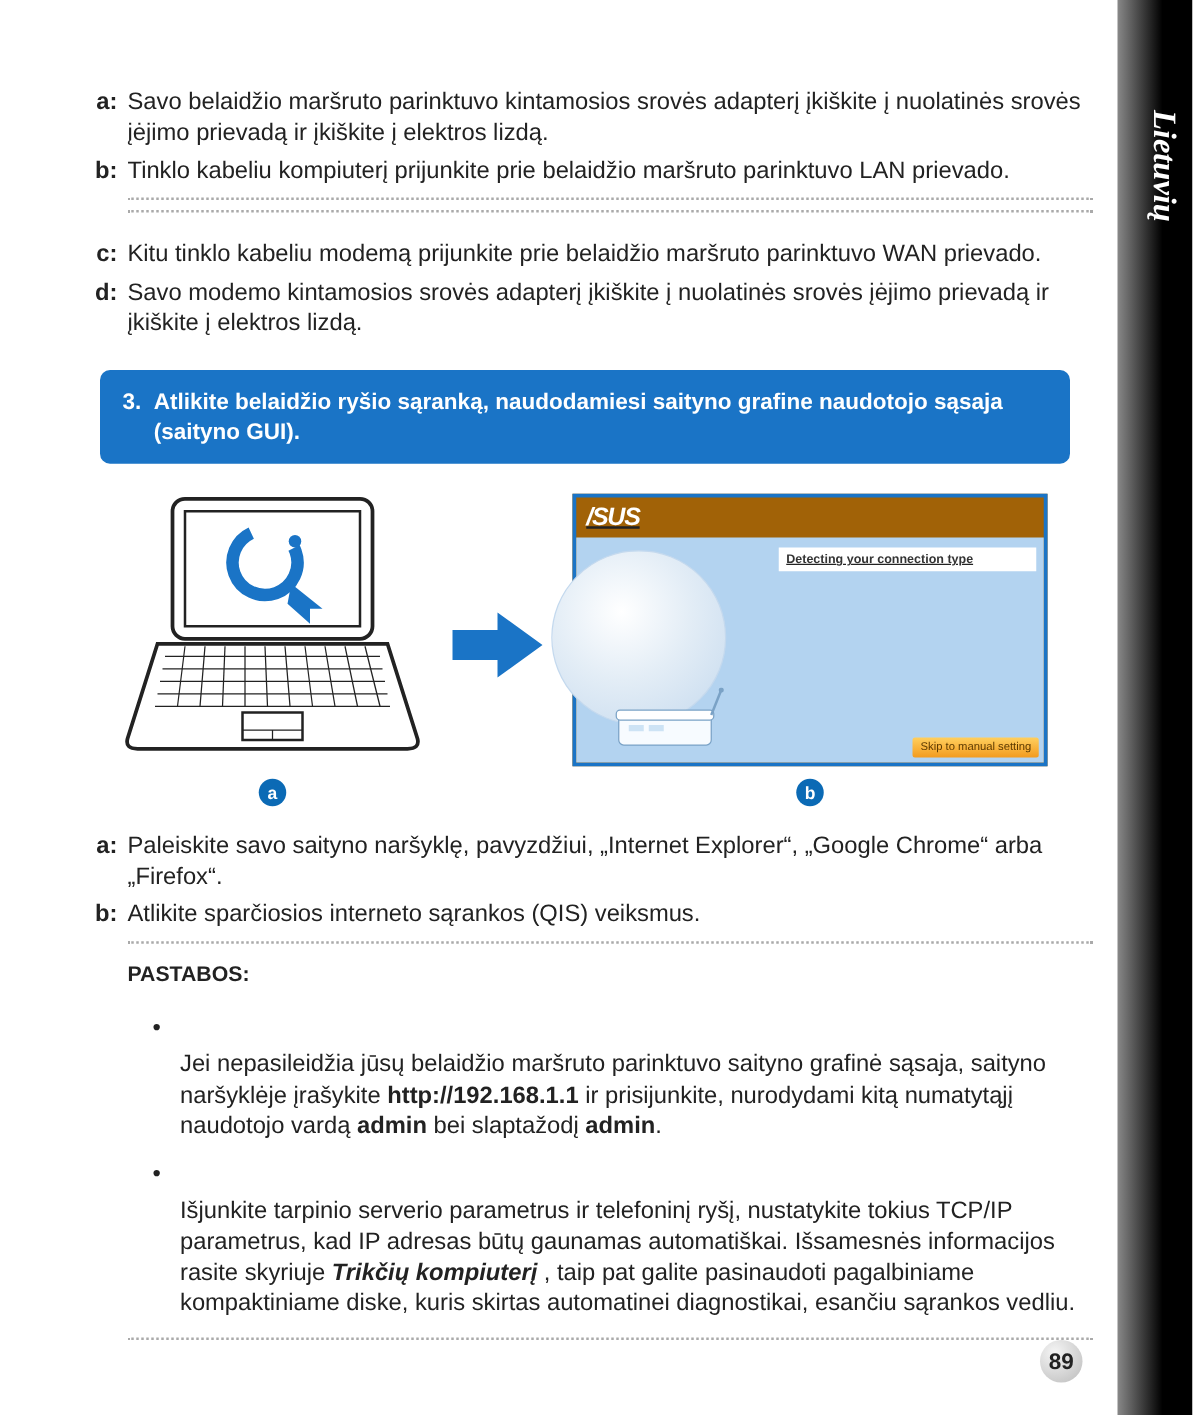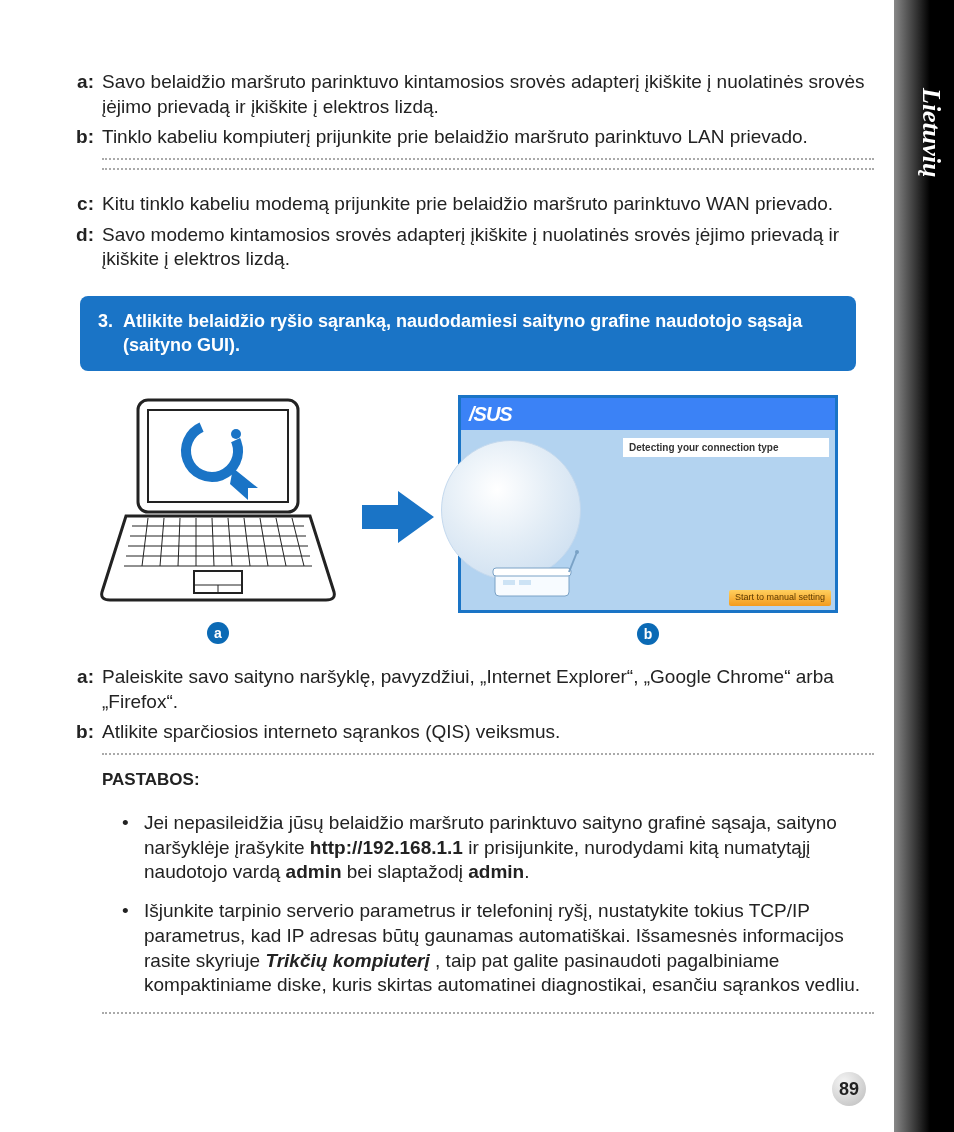--- a/index.html
+++ b/index.html
@@ -72,21 +72,21 @@
   }
   .laptop-fig { flex: 0 0 auto; }
   .arrow-big {
     flex: 0 0 auto;
   }
   .gui-fig { flex: 0 0 auto; }
   .circ { width: 22px; height: 22px; border-radius: 50%; background: #0b6ab5; color: #fff; font-size: 14px; font-weight: bold; display: inline-flex; align-items: center; justify-content: center; }
   .notes-title { font-weight: bold; margin: 14px 0 20px 40px; font-size: 17px; }
   .note-item { display: flex; margin: 0 0 14px 60px; }
   .note-bullet { flex: 0 0 22px; }
-  .note-text { flex: 1; }
+  .note-text { flex: 1; margin-top: 29px; }
   .b { font-weight: bold; }
   .bi { font-weight: bold; font-style: italic; }
   .page-num {
     position: absolute;
     right: 88px;
     bottom: 26px;
     width: 34px;
     height: 34px;
     border-radius: 50%;
     background: radial-gradient(circle at 35% 30%, #f5f5f5, #bbb);
@@ -94,21 +94,22 @@
     align-items: center;
     justify-content: center;
     font-weight: bold;
     font-size: 18px;
     color: #222;
     margin-left: 40px;
   }
   .gui-box-outer {
     width: 380px;
     border: 3px solid #1a74c6;
-    background: #3b82f6;
+    background: #a16207;
+    text-decoration: underline;
   }
   .gui-logo {
     color: #fff; font-style: italic; font-weight: bold; font-size: 20px; letter-spacing: -1px; padding: 3px 8px;
   }
   .gui-inner {
     background: #b3d3f0;
     height: 180px;
     display: flex;
     position: relative;
   }
@@ -264,21 +265,21 @@
               <rect x="2" y="18" width="78" height="8" rx="3" fill="#fff" stroke="#7aa2c6"></rect>
               <line x1="78" y1="22" x2="86" y2="2" stroke="#7aa2c6" stroke-width="2"></line>
               <circle cx="86" cy="2" r="2" fill="#7aa2c6"></circle>
               <rect x="12" y="30" width="12" height="5" fill="#cde3f5"></rect>
               <rect x="28" y="30" width="12" height="5" fill="#cde3f5"></rect>
             </svg>
           </div>
           <div class="gui-right">
             <div class="gui-headbar">Detecting your connection type</div>
           </div>
-          <div class="gui-skip">Start to manual setting</div>
+          <div class="gui-skip">Skip to manual setting</div>
         </div>
       </div>
     </div>
     <span class="circ">b</span>
     </div>
 
   </div>
 
   <div class="dl-row">
     <div class="dl-key">a:</div>

